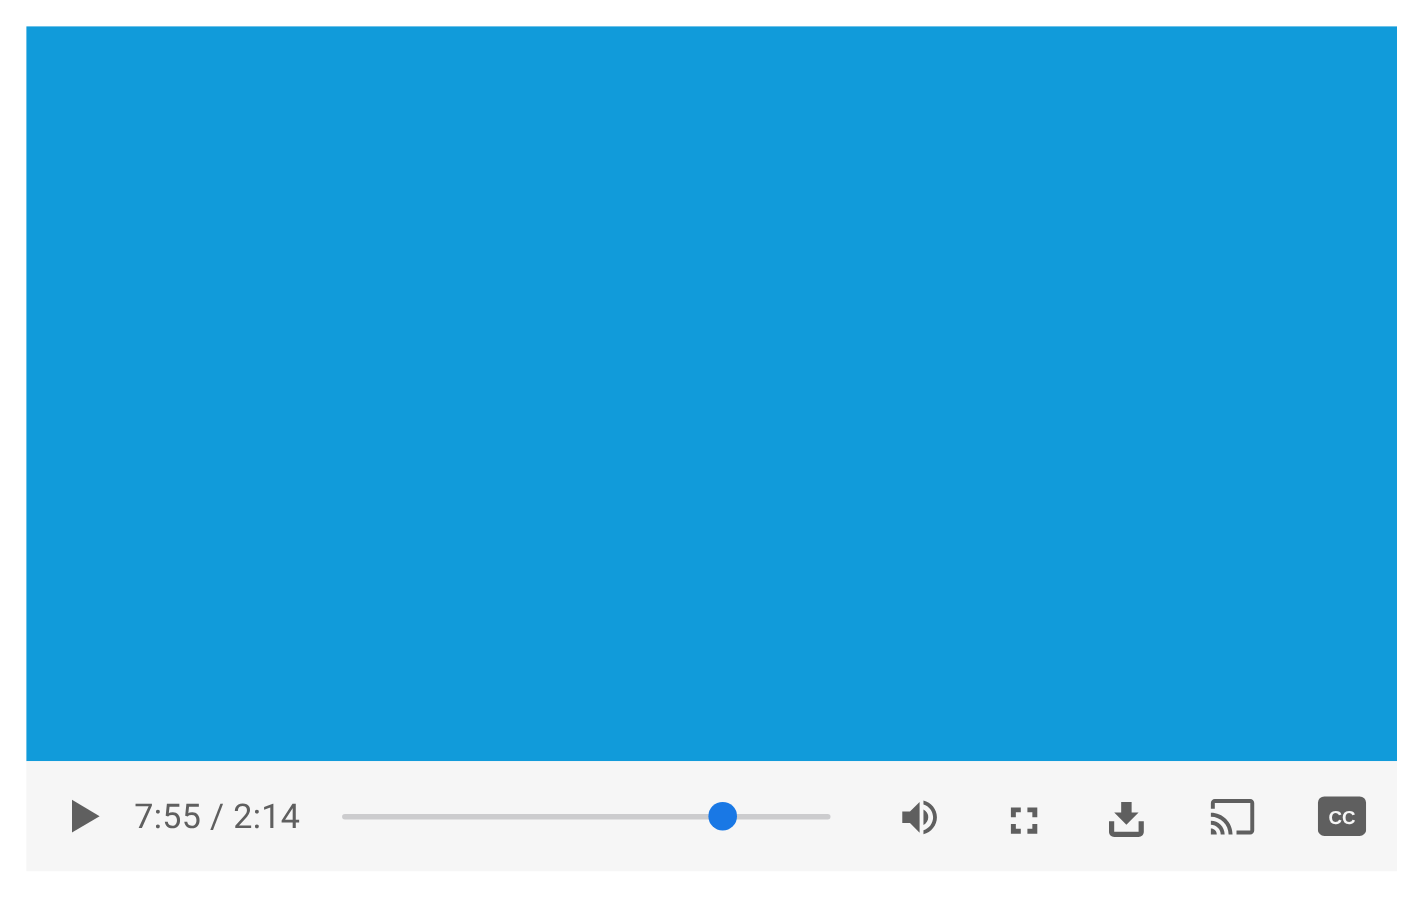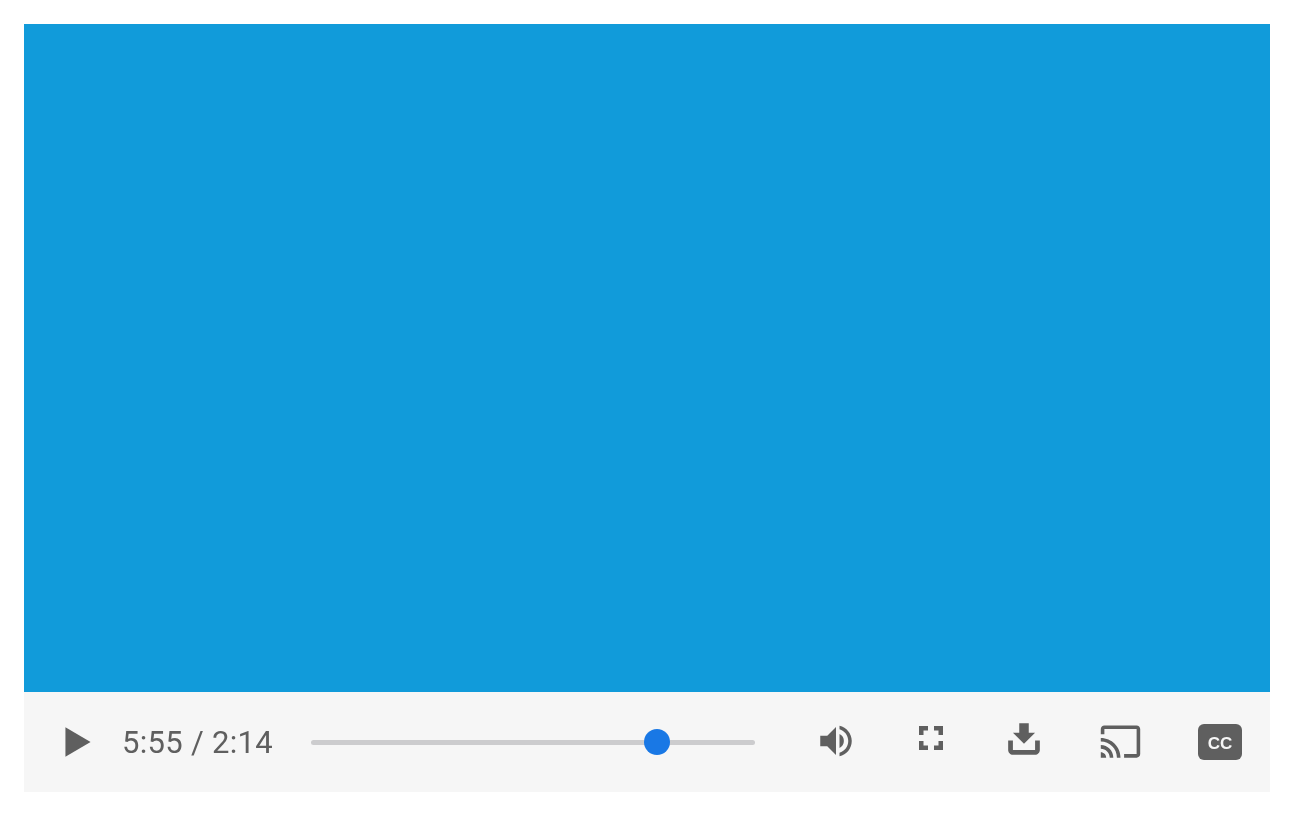--- a/index.html
+++ b/index.html
@@ -73,21 +73,21 @@
       position: absolute;
       width: 26px;
       height: 26px;
       background: #1978e5;
       border-radius: 50%;
       top: 50%;
       transform: translate(-50%, -50%);
     }
     .right-controls {
       display: flex;
-      align-items: flex-start;
+      align-items: flex-end;
       margin-left: auto;
       gap: 56px;
     }
     .icon-btn {
       display: flex;
       align-items: center;
       justify-content: center;
       cursor: pointer;
       background: none;
       border: none;
@@ -105,21 +105,21 @@
 
   <div class="controls">
 
     <button class="play-btn">
       <svg viewBox="0 0 24 28">
         <path d="M 1 1 L 1 27 L 23 14 Z" fill="#5f5f5f"></path>
       </svg>
     </button>
 
     <div class="time">
-      <span>5:55</span><span> / </span><span>2:14</span>
+      <span>7:55</span><span> / </span><span>2:14</span>
     </div>
 
     <div class="seek">
       <div class="seek-track"></div>
       <div class="seek-thumb" style="left:78%"></div>
     </div>
 
     <div class="right-controls">
 
       <button class="icon-btn">

